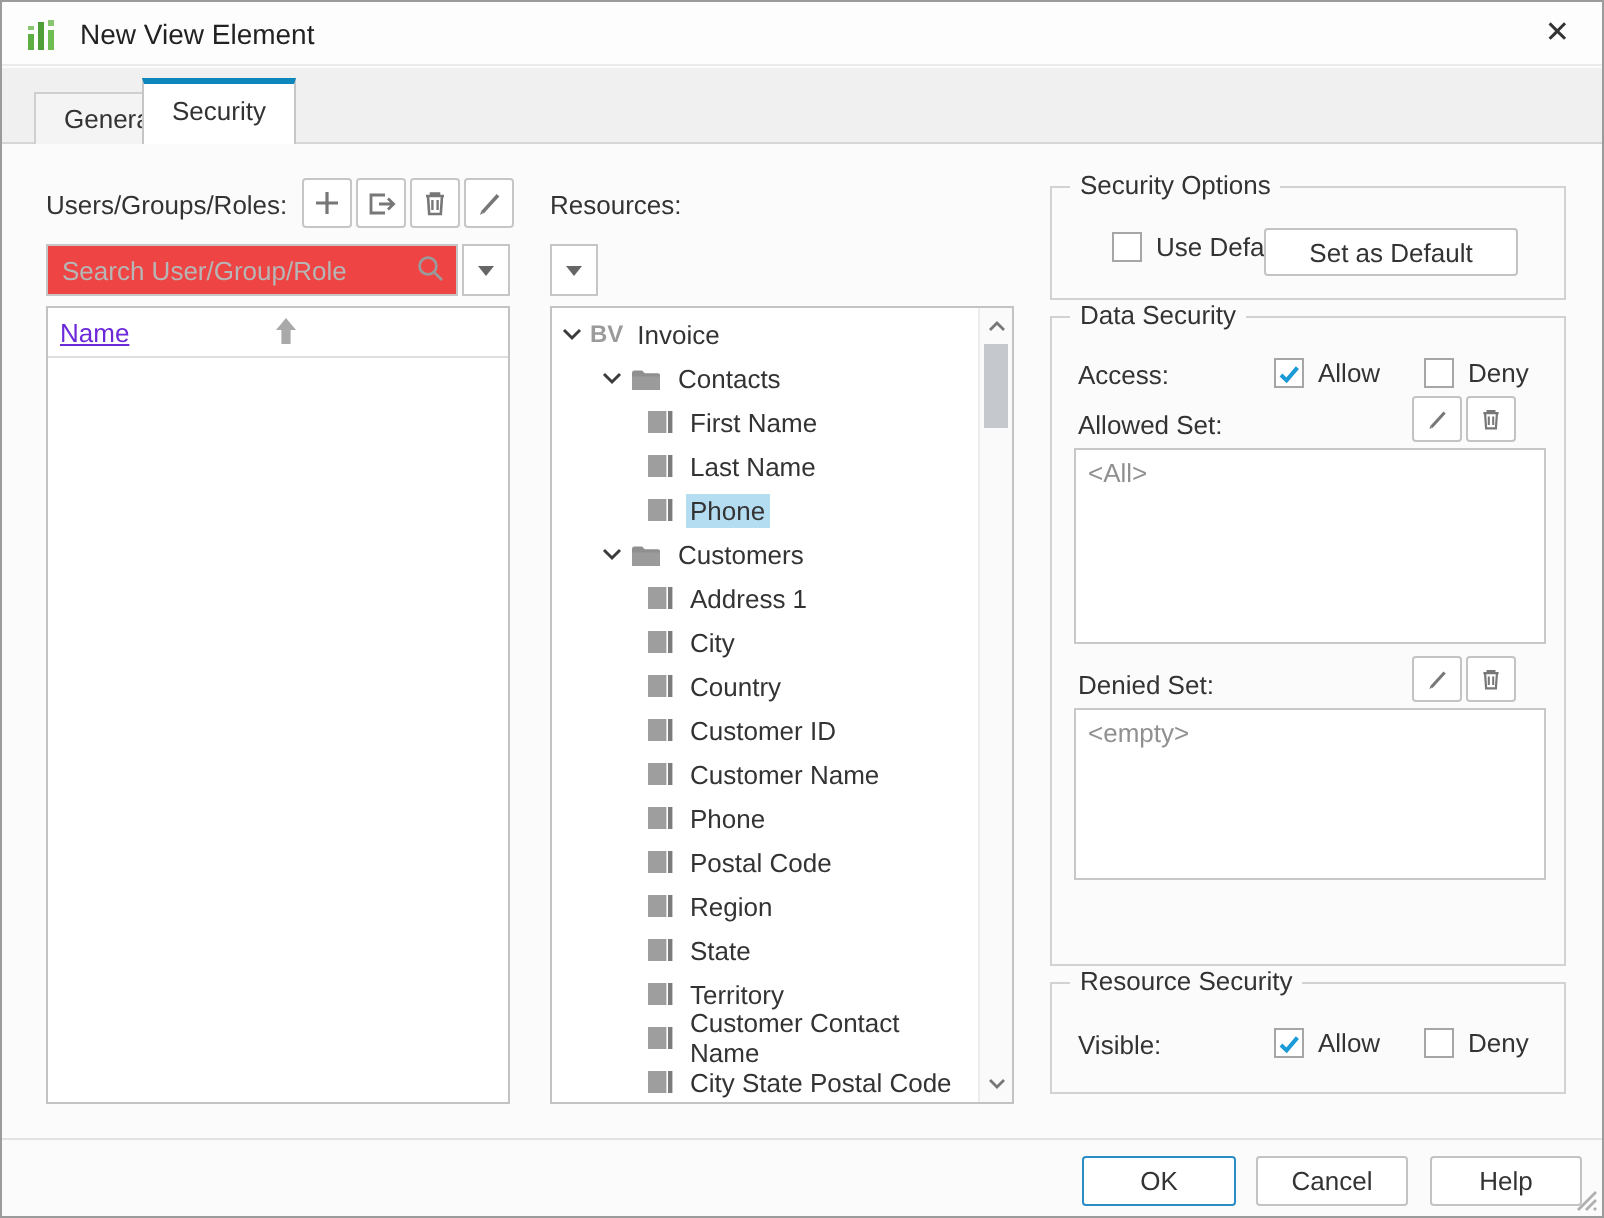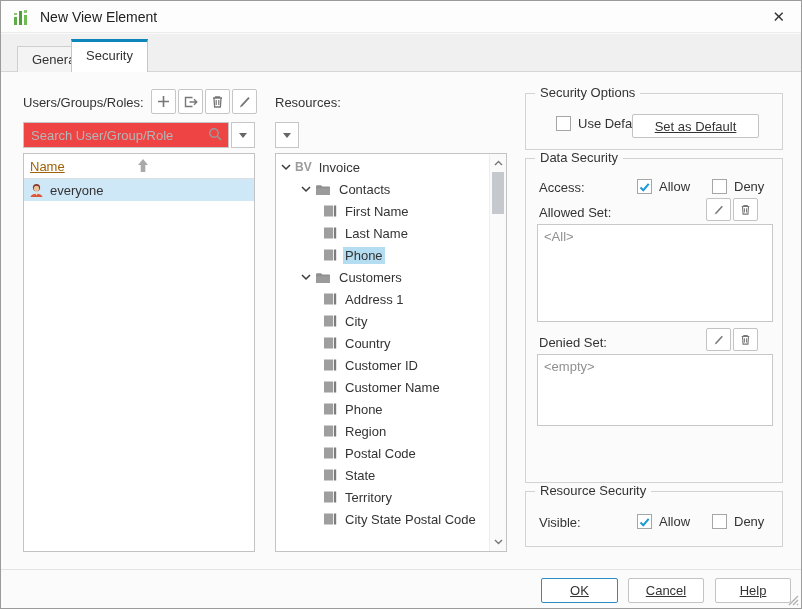--- a/index.html
+++ b/index.html
@@ -33,21 +33,21 @@
     padding:0 26px 0 7px;font:13px "Liberation Sans","DejaVu Sans",sans-serif;color:#333;outline:none;}
   .searchbox input::placeholder{color:#b6b6b6;}
   .searchbox .mag{position:absolute;right:6px;top:5px;}
   .ddbtn{width:24px;height:26px;background:#fff;border:1px solid #c6c6c6;box-sizing:border-box;
     display:inline-flex;align-items:center;justify-content:center;}
   .ddbtn .tri{width:0;height:0;border-left:4px solid transparent;border-right:4px solid transparent;border-top:5px solid #666;}
   
   .users-list{position:absolute;left:22px;top:152px;width:232px;height:399px;background:#fff;
     border:1px solid #c3c3c3;box-sizing:border-box;}
   .list-header{position:relative;height:24px;border-bottom:1px solid #dedede;display:flex;align-items:center;}
-  .list-header .hdr-label{margin-left:6px;text-decoration:underline;color:#a16207;}
+  .list-header .hdr-label{margin-left:6px;text-decoration:underline;color:#6d28d9;}
   .list-header .sort{position:absolute;left:112px;top:4px;}
   .user-row{height:22px;display:flex;align-items:center;padding-left:5px;gap:6px;}
   .user-row.selected{background:#cfe8f7;}
   
   .res-tree{position:absolute;left:274px;top:152px;width:232px;height:399px;background:#fff;
     border:1px solid #c3c3c3;box-sizing:border-box;overflow:hidden;}
   .tree-body{position:absolute;left:0;top:2px;right:17px;bottom:0;}
   .tree-row{height:22px;display:flex;align-items:center;}
   .tree-row.lvl0{padding-left:4px;}
   .tree-row.lvl1{padding-left:24px;}
@@ -65,21 +65,21 @@
   .sbar .thumb{position:absolute;left:2px;top:18px;width:12px;height:42px;background:#c5c9cd;}
   
   .groupbox{position:absolute;border:1px solid #d2d2d2;box-sizing:border-box;}
   .groupbox .legend{position:absolute;top:-9px;left:9px;background:#fbfbfb;padding:0 5px;font-size:13px;color:#333;}
   .checkline{display:flex;align-items:center;gap:7px;position:absolute;}
   .cb{width:15px;height:15px;background:#fff;border:1px solid #a6a6a6;box-sizing:border-box;
     display:inline-flex;align-items:center;justify-content:center;flex:0 0 auto;}
   .cb svg{display:none;}
   .cb.checked svg{display:block;}
   .btn{background:#fff;border:1px solid #c3c3c3;border-radius:2px;font:13px "Liberation Sans","DejaVu Sans",sans-serif;
-    color:#333;display:inline-flex;align-items:center;justify-content:center;box-sizing:border-box;text-decoration:underline;}
+    color:#333;display:inline-flex;align-items:center;justify-content:center;box-sizing:border-box;}
   .setbox{position:absolute;background:#fff;border:1px solid #c8c8c8;box-sizing:border-box;
     padding:4px 6px;color:#909090;font-size:13px;}
   .minibtn{position:absolute;width:25px;height:23px;}
   
   .footer-sep{position:absolute;left:0;right:0;top:568px;border-top:1px solid #e2e2e2;}
   .footbtn{position:absolute;top:577px;height:25px;}
   .footbtn.ok{left:540px;width:77px;border:1px solid #2a8dc5;}
   .footbtn.cancel{left:627px;width:76px;}
   .footbtn.help{left:714px;width:76px;}
   .grip{position:absolute;right:2px;bottom:2px;}
@@ -149,31 +149,20 @@
       </span>
   </div>
 
   <div class="users-list">
     <div class="list-header">
       <span class="hdr-label">Name</span>
       <svg class="sort" width="14" height="15" viewBox="0 0 14 15">
         <path d="M7 1 12 7 H9.3 V14 H4.7 V7 H2 Z" fill="#a9a9a9"></path>
       </svg>
     </div>
-    <div>
-        <div class="user-row selected">
-    <svg width="15" height="15" viewBox="0 0 15 15">
-      <circle cx="7.5" cy="4.6" r="3.6" fill="#83392a"></circle>
-      <circle cx="7.5" cy="5.4" r="2.6" fill="#f0c29a"></circle>
-      <path d="M1.5 14 C2.6 9.6 12.4 9.6 13.5 14 Z" fill="#df5537"></path>
-      <path d="M6.2 10.4 7.5 12.6 8.8 10.4 Z" fill="#f6e2c6"></path>
-    </svg>
-    <span>everyone</span>
-  </div>
-      </div>
   </div>
 
   <div class="panel-label" style="left:274px;top:94px;">Resources:</div>
 
   <div class="searchrow" style="left:274px;top:121px;width:232px;">
     <span class="ddbtn">
         <span class="tri"></span>
       </span>
   </div>
 
@@ -312,51 +301,61 @@
     <span class="tree-label">Phone</span>
   </div>
         <div class="tree-row lvl2">
 
     <span class="ic ic-field">
       <svg width="14" height="14" viewBox="0 0 14 14">
         <rect x="11" y="1.5" width="2.2" height="11" fill="#7c7c7c"></rect>
         <rect x="1" y="1.5" width="9.2" height="11" fill="#9e9e9e"></rect>
       </svg>
     </span>
+    <span class="tree-label">Postal Code</span>
+  </div>
+        <div class="tree-row lvl2">
+
+    <span class="ic ic-field">
+      <svg width="14" height="14" viewBox="0 0 14 14">
+        <rect x="11" y="1.5" width="2.2" height="11" fill="#7c7c7c"></rect>
+        <rect x="1" y="1.5" width="9.2" height="11" fill="#9e9e9e"></rect>
+      </svg>
+    </span>
     <span class="tree-label">Region</span>
   </div>
         <div class="tree-row lvl2">
 
     <span class="ic ic-field">
       <svg width="14" height="14" viewBox="0 0 14 14">
         <rect x="11" y="1.5" width="2.2" height="11" fill="#7c7c7c"></rect>
         <rect x="1" y="1.5" width="9.2" height="11" fill="#9e9e9e"></rect>
       </svg>
     </span>
-    <span class="tree-label">Postal Code</span>
-  </div>
-        <div class="tree-row lvl2">
-
-    <span class="ic ic-field">
-      <svg width="14" height="14" viewBox="0 0 14 14">
-        <rect x="11" y="1.5" width="2.2" height="11" fill="#7c7c7c"></rect>
-        <rect x="1" y="1.5" width="9.2" height="11" fill="#9e9e9e"></rect>
-      </svg>
-    </span>
     <span class="tree-label">State</span>
   </div>
         <div class="tree-row lvl2">
 
     <span class="ic ic-field">
       <svg width="14" height="14" viewBox="0 0 14 14">
         <rect x="11" y="1.5" width="2.2" height="11" fill="#7c7c7c"></rect>
         <rect x="1" y="1.5" width="9.2" height="11" fill="#9e9e9e"></rect>
       </svg>
     </span>
     <span class="tree-label">Territory</span>
+  </div>
+        <div class="tree-row lvl2">
+
+    <span class="ic ic-field">
+      <svg width="14" height="14" viewBox="0 0 14 14">
+        <rect x="11" y="1.5" width="2.2" height="11" fill="#7c7c7c"></rect>
+        <rect x="1" y="1.5" width="9.2" height="11" fill="#9e9e9e"></rect>
+      </svg>
+    </span>
+    <span class="tree-label">Customer Contact Name</span>
   </div>
         <div class="tree-row lvl2">
 
     <span class="ic ic-field">
       <svg width="14" height="14" viewBox="0 0 14 14">
         <rect x="11" y="1.5" width="2.2" height="11" fill="#7c7c7c"></rect>
         <rect x="1" y="1.5" width="9.2" height="11" fill="#9e9e9e"></rect>
       </svg>
     </span>
     <span class="tree-label">City State Postal Code</span>
@@ -430,21 +429,21 @@
         <path d="M2 12.4 3.6 11.6 2.6 10.6 Z" fill="#777"></path>
       </svg>
     </button>
     <button class="btn minibtn" style="left:207px;top:169px;">
       <svg width="13" height="13" viewBox="0 0 13 13">
         <path d="M2 3h9M4.5 3V1.8h4V3" stroke="#777" stroke-width="1.3" fill="none"></path>
         <path d="M3 3.2 3.6 12h5.8L10 3.2" stroke="#777" stroke-width="1.3" fill="none"></path>
         <path d="M5.2 5v5M7.8 5v5" stroke="#777" stroke-width="1.2" fill="none"></path>
       </svg>
     </button>
-    <div class="setbox" style="left:11px;top:195px;width:236px;height:72px;">&lt;empty&gt;</div>
+    <div class="setbox" style="left:11px;top:195px;width:236px;height:86px;">&lt;empty&gt;</div>
   </div>
 
   <div class="groupbox" style="left:524px;top:490px;width:258px;height:56px;">
     <span class="legend">Resource Security</span>
     <span style="position:absolute;left:13px;top:23px;">Visible:</span>
     <span class="checkline" style="left:111px;top:22px;">
       <span class="cb checked">
         <svg width="11" height="10" viewBox="0 0 11 10">
             <path d="M1.5 5.5 4.3 8.2 9.7 1.8" stroke="#1a9ad6" stroke-width="2" fill="none"></path>
           </svg>

